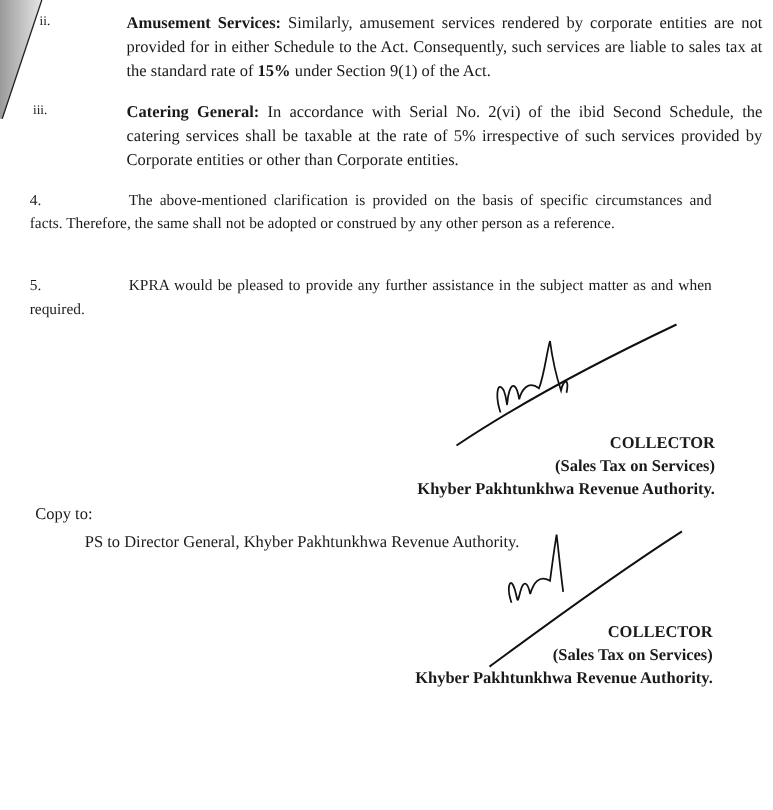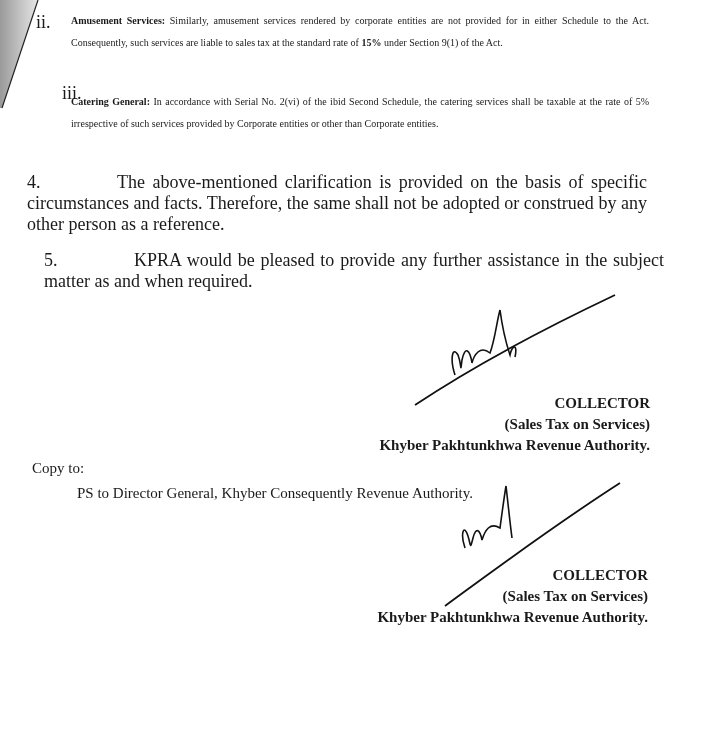--- a/index.html
+++ b/index.html
@@ -1,21 +1,21 @@
 <!DOCTYPE html>
 <html><head>
 <meta charset="utf-8">
 <style>
   html, body { margin:0; padding:0; }
   body { width:703px; height:736px; background:#ffffff; position:relative; overflow:hidden;
          font-family:"Liberation Serif", serif; color:#1a1a1a; }
   .corner-shadow { position:absolute; left:0; top:0; width:40px; height:110px; }
-  .item { position:absolute; font-size:10px; line-height:22px; }
-  .num { position:absolute; font-size:18px; }
-  .para { position:absolute; font-size:18px; line-height:21px; text-align:justify; }
+  .item { position:absolute; font-size:15px; line-height:22px;margin-left:44px; }
+  .num { position:absolute; font-size:12px; }
+  .para { position:absolute; font-size:14px; line-height:21px; text-align:justify; }
   b { font-weight:bold; }
   .sig-block { position:absolute; text-align:right; font-weight:bold; font-size:15px; line-height:21px; }
   .sig { position:absolute; }
   .copy { position:absolute; font-size:15px;text-align:right; }
 </style>
 </head>
 <body>
 
 <svg class="corner-shadow" viewBox="0 0 40 110">
   <defs>
@@ -26,45 +26,45 @@
   </defs>
   <polygon points="0,0 38,0 2,108 0,108" fill="url(#g)"></polygon>
   <line x1="38" y1="0" x2="2" y2="108" stroke="#222" stroke-width="1.2"></line>
 </svg>
 
 <div class="num" style="left:36px;top:12px;">ii.</div>
 <div class="item" style="left:71px;top:10px;width:578px;text-align:justify;">
   <b>Amusement Services:</b><span> Similarly, amusement services rendered by corporate entities are not provided for in either Schedule to the Act. Consequently, such services are liable to sales tax at the standard rate of </span><b>15%</b><span> under Section 9(1) of the Act.</span>
 </div>
 
-<div class="num" style="left:30px;top:83px;margin-left:32px;">iii.</div>
+<div class="num" style="left:30px;top:93px;">iii.</div>
 <div class="item" style="left:71px;top:91px;width:578px;text-align:justify;">
   <b>Catering General:</b><span> In accordance with Serial No. 2(vi) of the ibid Second Schedule, the catering services shall be taxable at the rate of 5% irrespective of such services provided by Corporate entities or other than Corporate entities.</span>
 </div>
 
 <div class="para" style="left:27px;top:172px;width:620px;text-indent:0;">
   <span style="display:inline-block;width:90px;">4.</span><span>The above-mentioned clarification is provided on the basis of specific circumstances and facts. Therefore, the same shall not be adopted or construed by any other person as a reference.</span>
 </div>
 
-<div class="para" style="left:27px;top:250px;width:620px;margin-left:17px;">
+<div class="para" style="left:27px;top:250px;width:620px;">
   <span style="display:inline-block;width:90px;">5.</span><span>KPRA would be pleased to provide any further assistance in the subject matter as and when required.</span>
 </div>
 
 <svg class="sig" style="left:400px;top:285px;" width="230" height="125" viewBox="0 0 230 125">
   <path d="M55,90 C50,75 52,60 58,70 C62,80 60,90 62,75 C65,60 70,65 72,78 C74,70 80,60 90,68 C95,55 97,35 100,25 C102,40 105,55 110,70 C112,60 118,58 115,72" fill="none" stroke="#111" stroke-width="1.6"></path>
   <path d="M15,120 C60,90 120,55 215,10" fill="none" stroke="#111" stroke-width="1.8"></path>
 </svg>
 <div class="sig-block" style="left:360px;top:393px;width:290px;">
   <div>COLLECTOR</div>
   <div>(Sales Tax on Services)</div>
   <div>Khyber Pakhtunkhwa Revenue Authority.</div>
 </div>
 
 <div class="copy" style="left:32px;top:460px;">Copy to:</div>
-<div class="copy" style="left:77px;top:485px;">PS to Director General, Khyber Consequently Revenue Authority.</div>
+<div class="copy" style="left:77px;top:485px;">PS to Director General, Khyber Pakhtunkhwa Revenue Authority.</div>
 
 <svg class="sig" style="left:440px;top:478px;" width="200" height="130" viewBox="0 0 200 130">
   <path d="M25,70 C20,55 24,45 28,58 C31,68 30,72 33,60 C36,48 40,52 42,62 C45,52 50,44 60,50 C62,35 64,20 66,8 C68,25 70,45 72,60" fill="none" stroke="#111" stroke-width="1.6"></path>
   <path d="M5,128 C50,95 110,50 180,5" fill="none" stroke="#111" stroke-width="1.8"></path>
 </svg>
 <div class="sig-block" style="left:358px;top:565px;width:290px;">
   <div>COLLECTOR</div>
   <div>(Sales Tax on Services)</div>
   <div>Khyber Pakhtunkhwa Revenue Authority.</div>
 </div>

